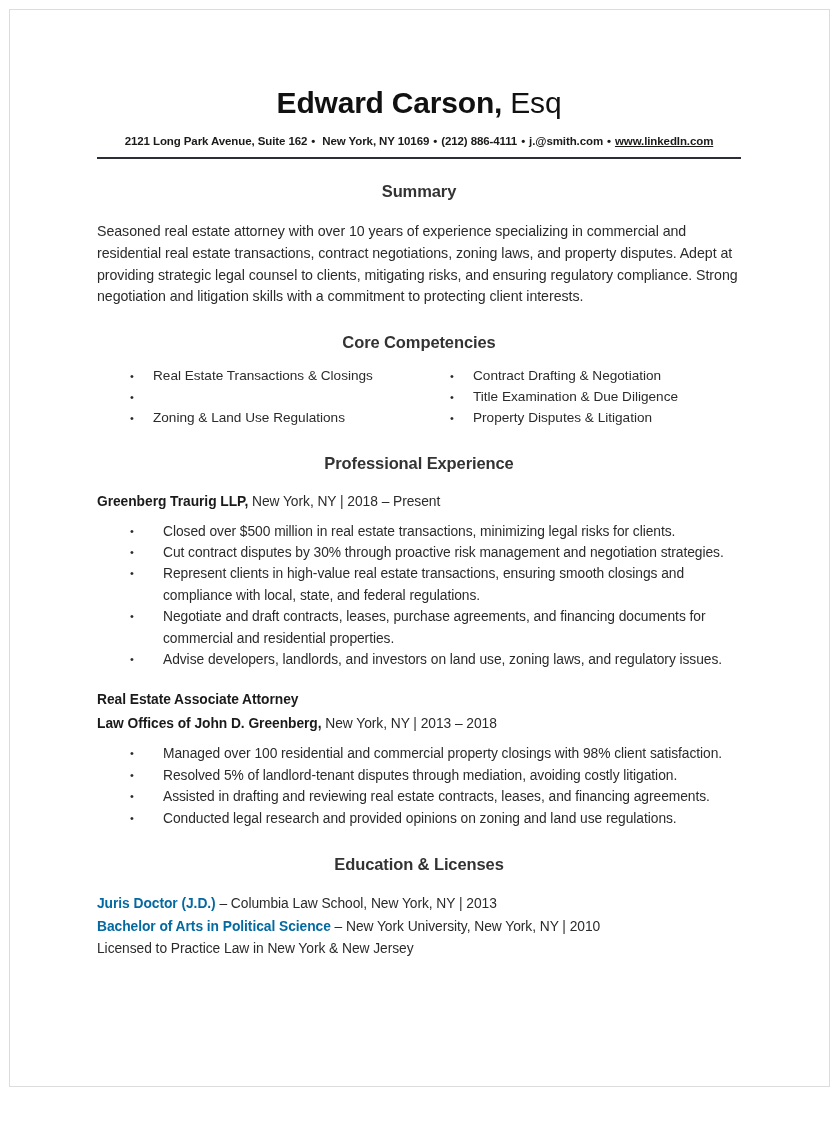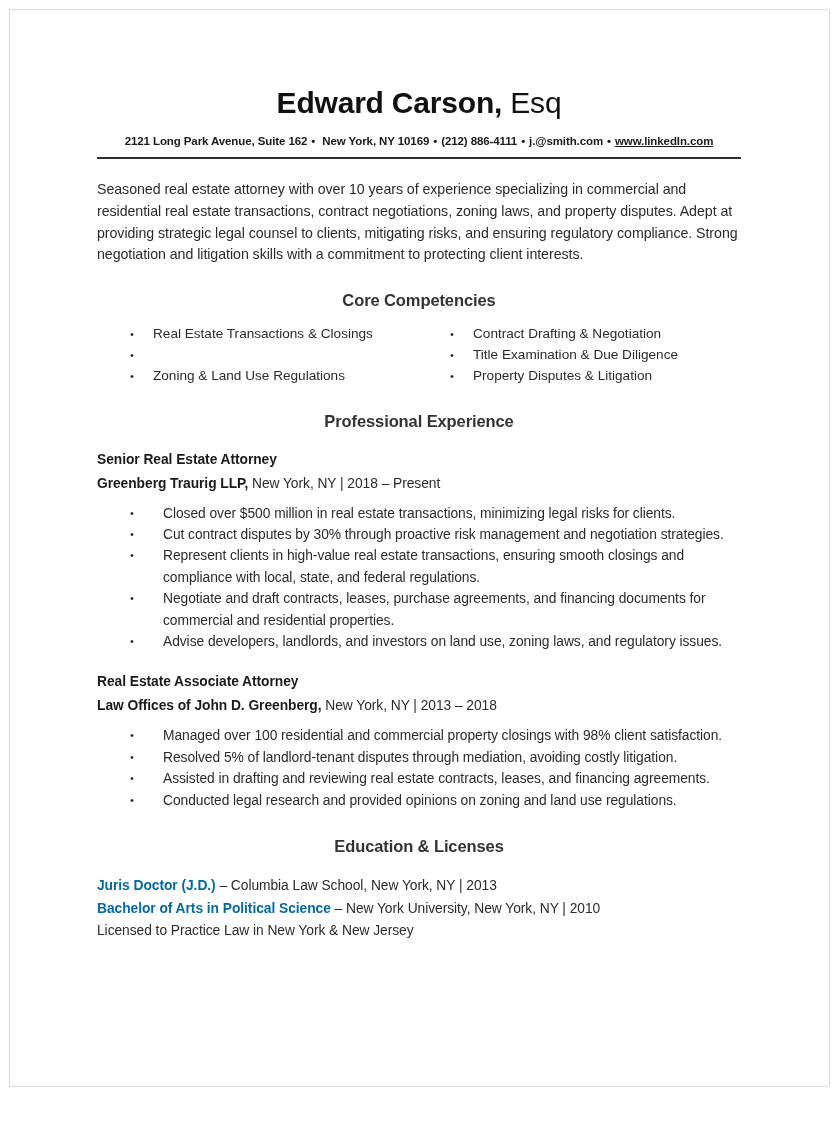--- a/index.html
+++ b/index.html
@@ -197,20 +197,21 @@
     <div class="name-line">
       <span class="name-main">Edward Carson,</span><span class="name-suffix">&nbsp;<span>Esq</span></span>
     </div>
 
     <div class="contact-line">
       <span>2121 Long Park Avenue, Suite 162</span><span class="contact-sep">•</span>&nbsp;<span>New York, NY 10169</span><span class="contact-sep">•</span><span>(212) 886-4111</span><span class="contact-sep">•</span><span>j.@smith.com</span><span class="contact-sep">•</span><a class="contact-link" href="#">www.linkedIn.com</a>
     </div>
 
     <div class="header-rule"></div>
 
+    <div class="section-heading sec-summary">Summary</div>
     <div class="summary-text">Seasoned real estate attorney with over 10 years of experience specializing in commercial and residential real estate transactions, contract negotiations, zoning laws, and property disputes. Adept at providing strategic legal counsel to clients, mitigating risks, and ensuring regulatory compliance. Strong negotiation and litigation skills with a commitment to protecting client interests.</div>
 
     <div class="section-heading sec-core">Core Competencies</div>
     <div class="core-cols">
       <div class="core-col left">
         <div class="core-item">
           <span class="core-bullet">•</span>
           <span>Real Estate Transactions &amp; Closings</span>
         </div>
         <div class="core-item">
@@ -233,21 +234,20 @@
         <div class="core-item">
           <span class="core-bullet">•</span>
           <span>Property Disputes &amp; Litigation</span>
         </div>
       </div>
     </div>
 
     <div class="section-heading sec-exp">Professional Experience</div>
 
     <div class="job job-first">
-      <div class="job-title">Senior Real Estate Attorney</div>
       <div class="job-meta">
         <span class="job-company">Greenberg Traurig LLP,</span><span> New York, NY | 2018 – Present</span>
       </div>
       <div class="job-bullets">
         <div class="job-bullet">
           <span class="job-bullet-mark">•</span>
           <span class="job-bullet-text">Closed over $500 million in real estate transactions, minimizing legal risks for clients.</span>
         </div>
         <div class="job-bullet">
           <span class="job-bullet-mark">•</span>

